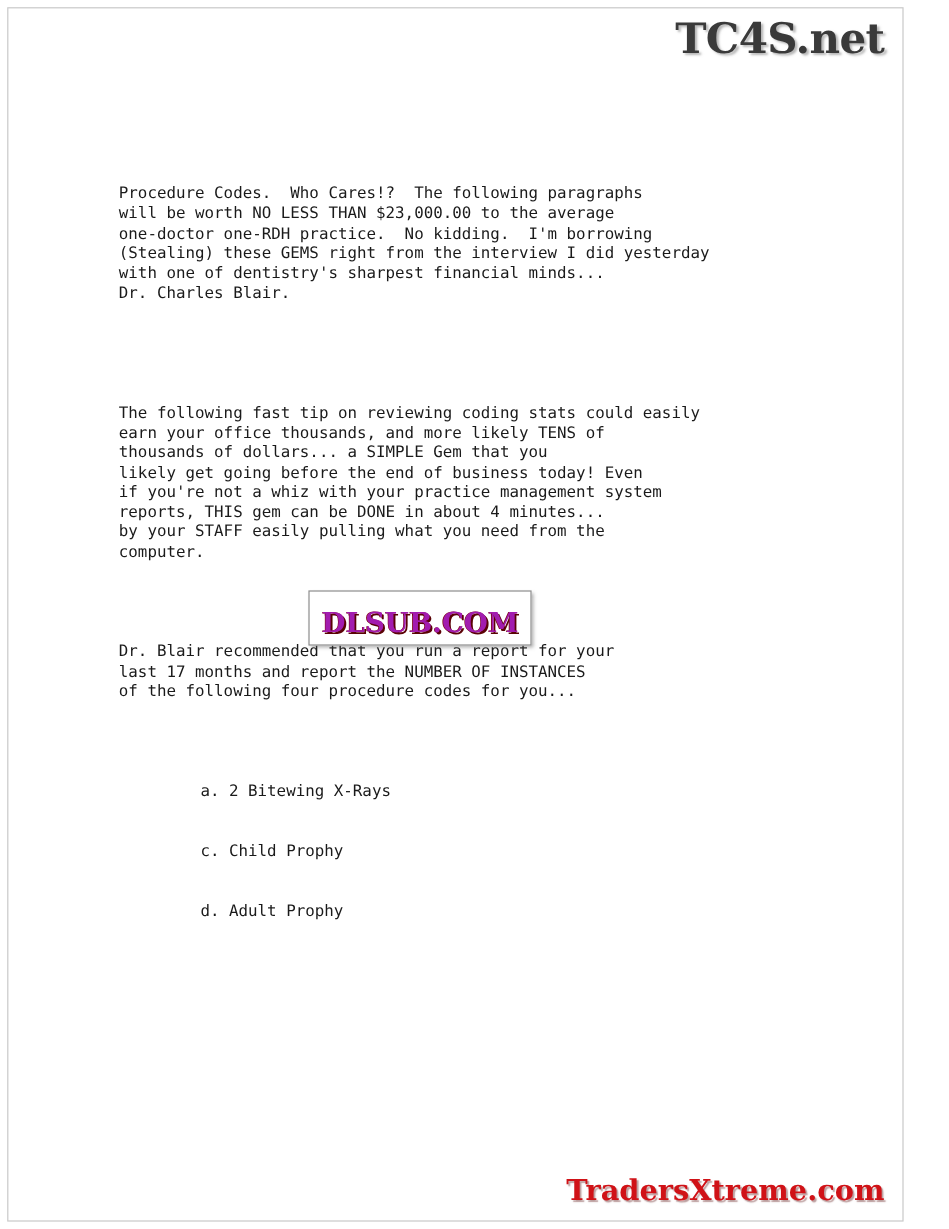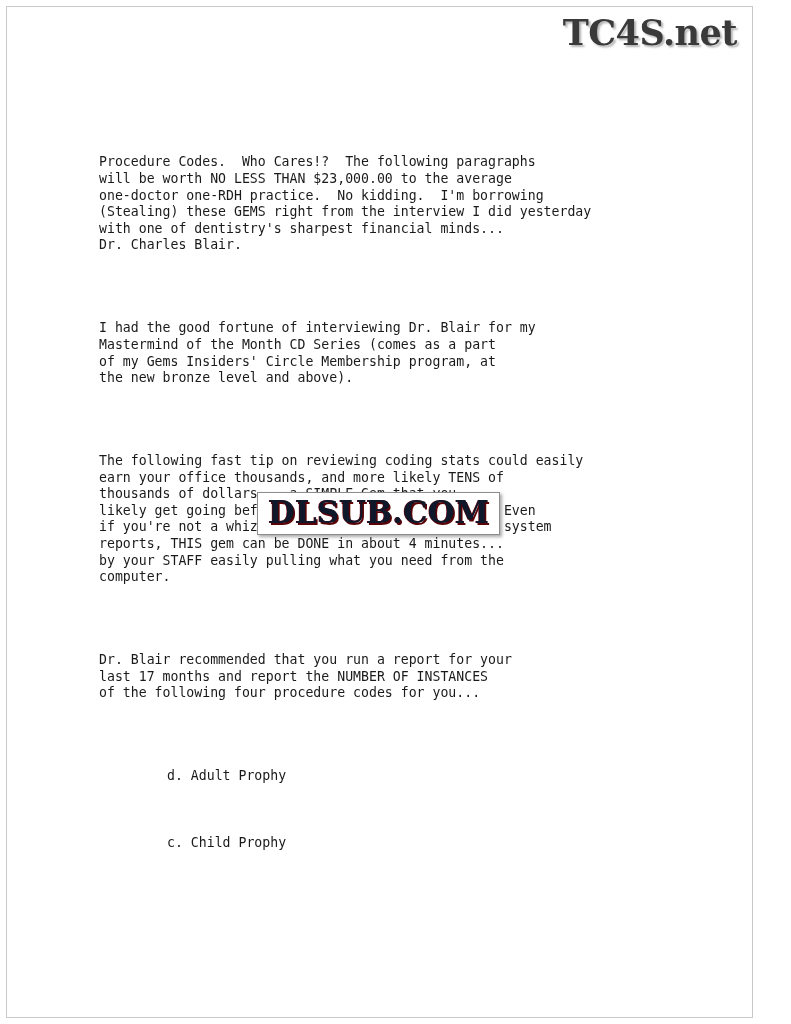--- a/index.html
+++ b/index.html
@@ -53,27 +53,27 @@
   .para.tight {
     margin-bottom: 0;
   }
   .indent {
     padding-left: 68px;
   }
   .watermark {
     position: absolute;
     left: 257px;
     top: 492px;
-    padding: 1px 10px 4px 10px;
+    padding: 13px 10px 4px 10px;
     background: #ffffff;
     border: 1px solid #8d8d8d;
     font-family: "DejaVu Serif", "Liberation Serif", serif;
     font-weight: bold;
-    font-size: 31px;
-    color: #0f172a;
+    font-size: 23px;
+    color: #a21caf;
     letter-spacing: 0px;
     text-shadow: 1.5px 1.5px 0 #5a0205, -0.5px -0.5px 0 #7a0508;
     box-shadow: 2px 2px 3px rgba(90,90,90,0.5);
   }
   .footer-logo {
     position: absolute;
     right: 22px;
     bottom: 18px;
     font-family: "DejaVu Serif", "Liberation Serif", serif;
     font-weight: bold;
@@ -94,53 +94,51 @@
   <div class="doc-body">
 
 
     <p class="para">Procedure Codes.  Who Cares!?  The following paragraphs
 will be worth NO LESS THAN $23,000.00 to the average
 one-doctor one-RDH practice.  No kidding.  I'm borrowing
 (Stealing) these GEMS right from the interview I did yesterday
 with one of dentistry's sharpest financial minds...
 Dr. Charles Blair.</p>
 
-    <p class="para">I had the good fortune of interviewing Dr. Blair for my
-Mastermind of the Month CD Series (comes as a part
-of my Gems Insiders' Circle Membership program, at
-the new bronze level and above).</p>
 
     <p class="para">The following fast tip on reviewing coding stats could easily
 earn your office thousands, and more likely TENS of
 thousands of dollars... a SIMPLE Gem that you
 likely get going before the end of business today! Even
 if you're not a whiz with your practice management system
 reports, THIS gem can be DONE in about 4 minutes...
 by your STAFF easily pulling what you need from the
 computer.</p>
 
     <p class="para">Dr. Blair recommended that you run a report for your
 last 17 months and report the NUMBER OF INSTANCES
 of the following four procedure codes for you...</p>
 
+    <p class="para tight indent">a. 2 Bitewing X-Rays</p>
+    <p class="para tight indent">c. Child Prophy</p>
     <p class="para indent">d. Adult Prophy</p>
-    <p class="para tight indent">c. Child Prophy</p>
 
     
 
     
     
 
     
 
     
 
     
     
     
     
 
   </div>
 
   <div class="watermark">DLSUB.COM</div>
 
+  <div class="footer-logo">TradersXtreme.com</div>
 
 </div>
 
 </body></html>

